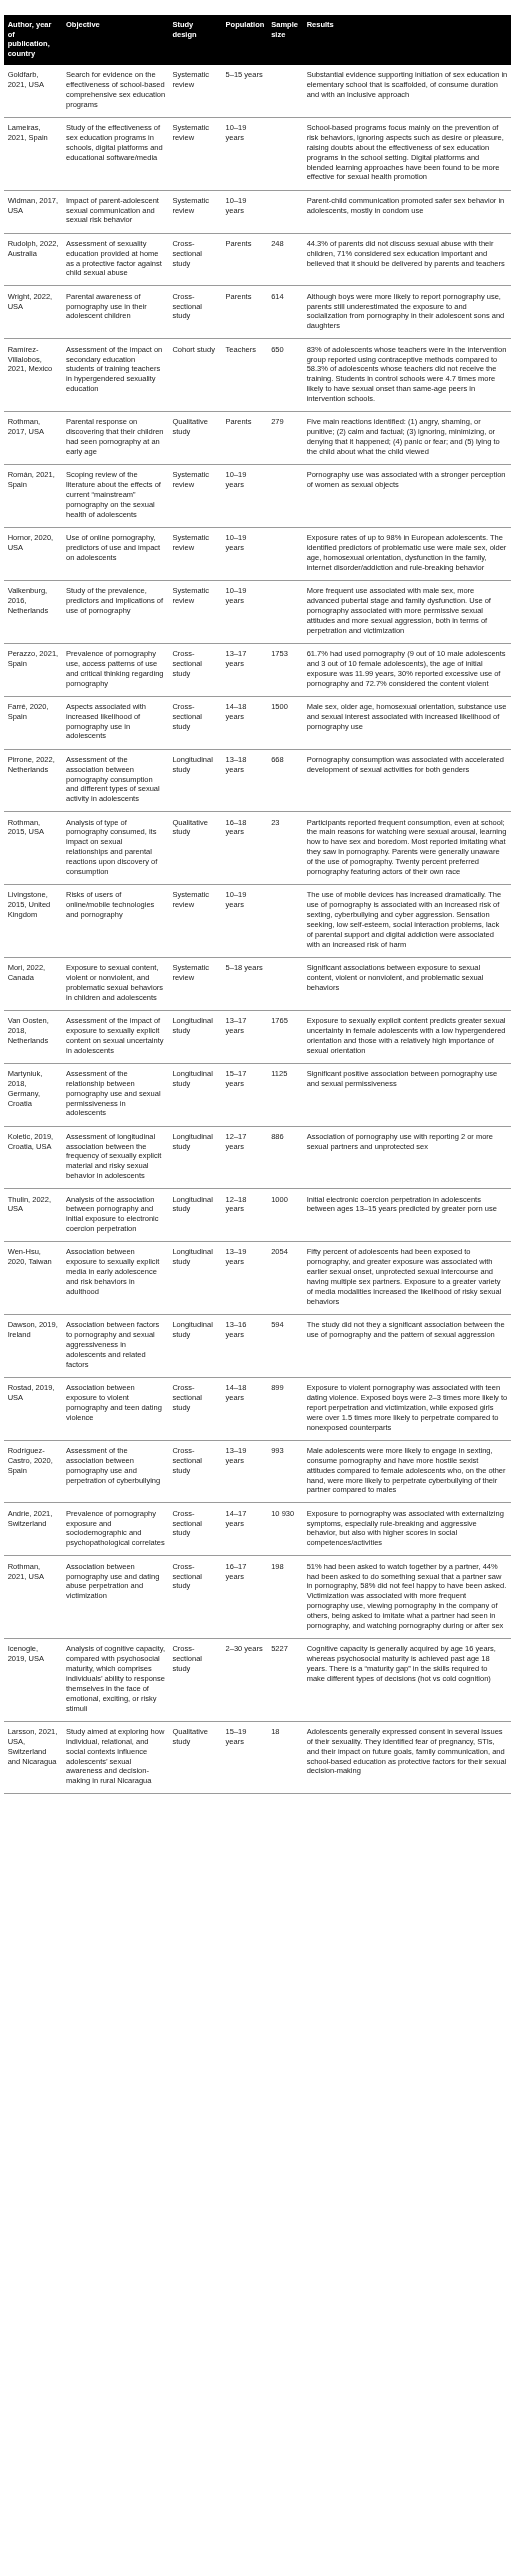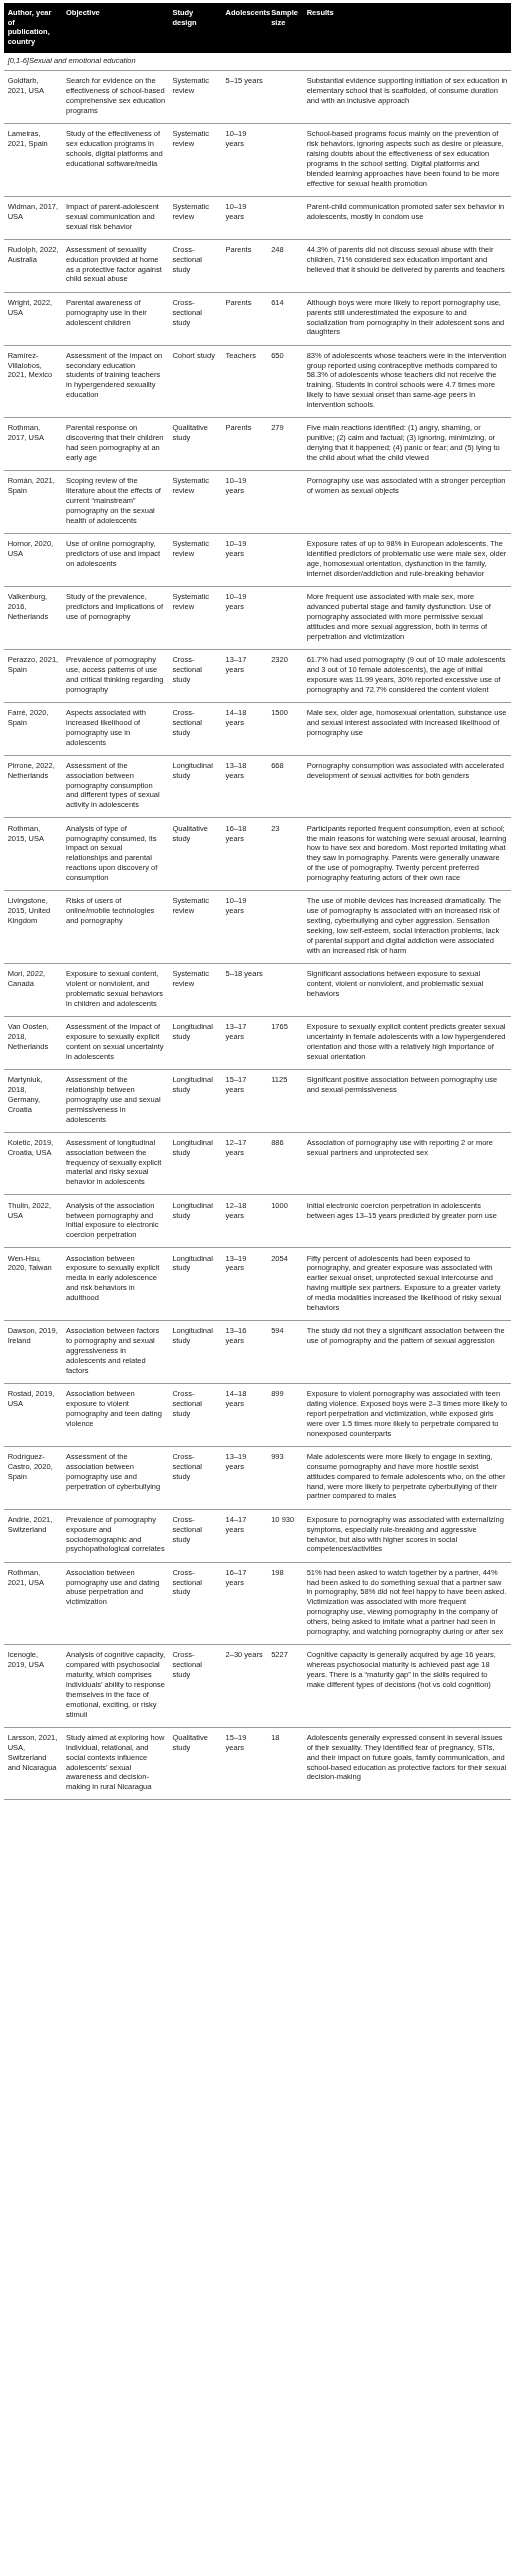--- a/index.html
+++ b/index.html
@@ -4,21 +4,21 @@
 <style>
   html, body {
     margin: 0;
     padding: 0;
     background: #ffffff;
     color: #1a1a1a;
     font-family: "Liberation Sans", "DejaVu Sans", sans-serif;
   }
   .page {
     width: 515px;
-    margin: 0 auto;
+    margin: 12px auto;
     padding: 3.1px 4.1px 10.3px 4.1px;
     box-sizing: border-box;
   }
   table.review {
     width: 100%;
     border-collapse: collapse;
     table-layout: fixed;
     font-size: 7.5px;
     line-height: 1.32;
   }
@@ -62,29 +62,26 @@
       <col class="c-design">
       <col class="c-population">
       <col class="c-sample">
       <col class="c-results">
     </colgroup>
     <thead>
       <tr>
           <th>Author, year of publication, country</th>
           <th>Objective</th>
           <th>Study design</th>
-          <th>Adolescents</th>
+          <th>Population</th>
           <th>Sample size</th>
           <th>Results</th>
         </tr>
     </thead>
     <tbody>
-        <tr class="section-row">
-          <td colspan="6">[0,1-6]Sexual and emotional education</td>
-        </tr>
         <tr>
           <td>Goldfarb, 2021, USA</td>
           <td>Search for evidence on the effectiveness of school-based comprehensive sex education programs</td>
           <td>Systematic review</td>
           <td>5–15 years</td>
           <td></td>
           <td>Substantial evidence supporting initiation of sex education in elementary school that is scaffolded, of consume duration and with an inclusive approach</td>
         </tr>
         <tr>
           <td>Lameiras, 2021, Spain</td>
@@ -156,21 +153,21 @@
           <td>Systematic review</td>
           <td>10–19 years</td>
           <td></td>
           <td>More frequent use associated with male sex, more advanced pubertal stage and family dysfunction. Use of pornography associated with more permissive sexual attitudes and more sexual aggression, both in terms of perpetration and victimization</td>
         </tr>
         <tr>
           <td>Perazzo, 2021, Spain</td>
           <td>Prevalence of pornography use, access patterns of use and critical thinking regarding pornography</td>
           <td>Cross-sectional study</td>
           <td>13–17 years</td>
-          <td>2320</td>
+          <td>1753</td>
           <td>61.7% had used pornography (9 out of 10 male adolescents and 3 out of 10 female adolescents), the age of initial exposure was 11.99 years, 30% reported excessive use of pornography and 72.7% considered the content violent</td>
         </tr>
         <tr>
           <td>Farré, 2020, Spain</td>
           <td>Aspects associated with increased likelihood of pornography use in adolescents</td>
           <td>Cross-sectional study</td>
           <td>14–18 years</td>
           <td>1500</td>
           <td>Male sex, older age, homosexual orientation, substance use and sexual interest associated with increased likelihood of pornography use</td>
         </tr>

